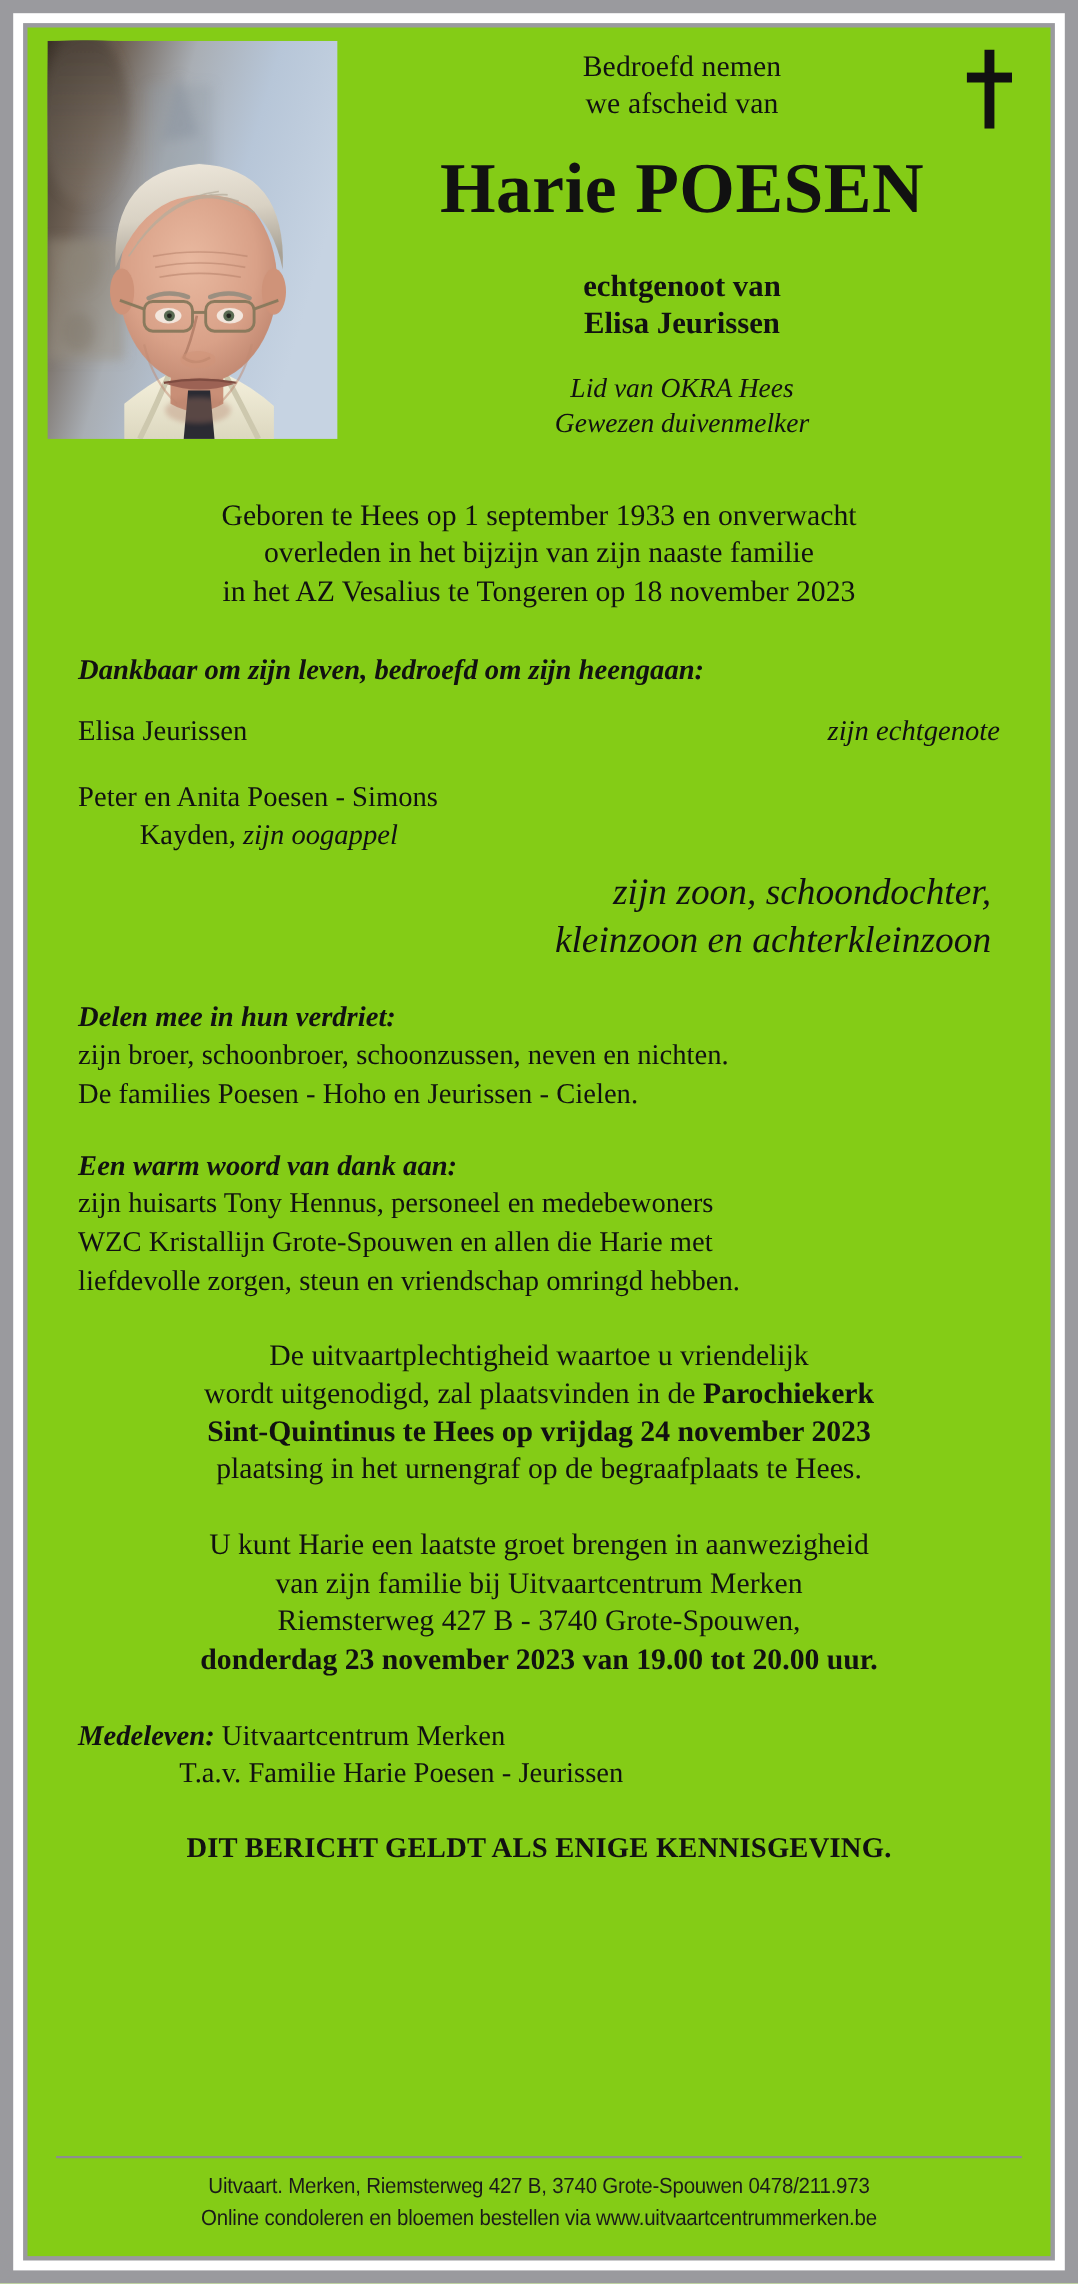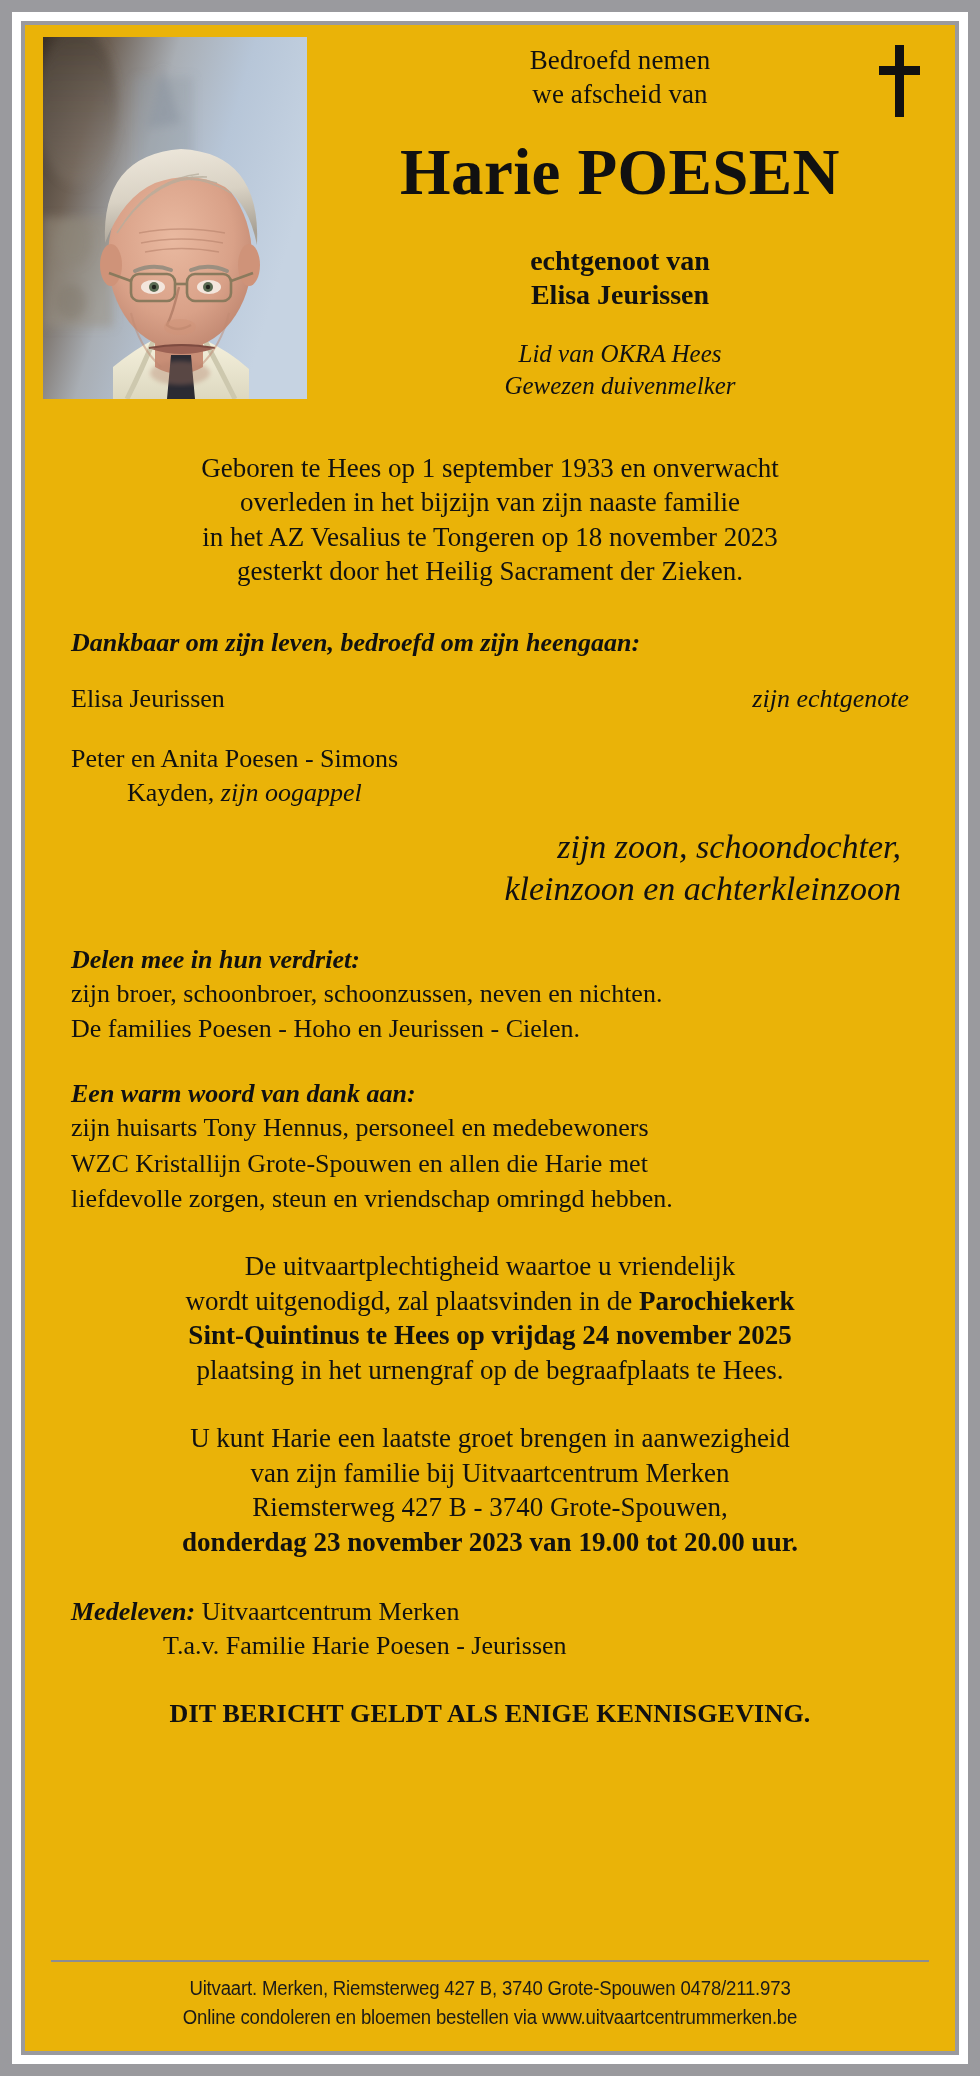--- a/index.html
+++ b/index.html
@@ -26,21 +26,21 @@
     padding: 9px;
   }
   .card-inner-rule {
     width: 100%; height: 100%;
     background: #9a9a9e;
     padding: 4px;
   }
   .card-body {
     position: relative;
     width: 100%; height: 100%;
-    background: #eab308;
+    background: #84cc16;
     padding: 12px 18px 6px 18px;
     display: flex;
     flex-direction: column;
   }
 
   
   .header {
     display: flex;
     align-items: flex-start;
     height: 372px;
@@ -334,21 +334,20 @@
         </div>
       </div>
     </div>
 
     <div class="content">
 
       <div class="bio">
         <div>Geboren te Hees op 1 september 1933 en onverwacht</div>
         <div>overleden in het bijzijn van zijn naaste familie</div>
         <div>in het AZ Vesalius te Tongeren op 18 november 2023</div>
-        <div>gesterkt door het Heilig Sacrament der Zieken.</div>
       </div>
 
       <div class="section-head">Dankbaar om zijn leven, bedroefd om zijn heengaan:</div>
 
       <div class="row-spread">
         <span>Elisa Jeurissen</span>
         <span class="rel">zijn echtgenote</span>
       </div>
 
       <div class="family-list">
@@ -375,21 +374,21 @@
         <div class="para">zijn huisarts Tony Hennus, personeel en medebewoners</div>
         <div class="para">WZC Kristallijn Grote-Spouwen en allen die Harie met</div>
         <div class="para">liefdevolle zorgen, steun en vriendschap omringd hebben.</div>
       </div>
 
       <div class="centered block-gap">
         <div>De uitvaartplechtigheid waartoe u vriendelijk</div>
         <div>
           <span>wordt uitgenodigd, zal plaatsvinden in de </span><b>Parochiekerk</b>
         </div>
-        <div><b>Sint-Quintinus te Hees op vrijdag 24 november 2025</b></div>
+        <div><b>Sint-Quintinus te Hees op vrijdag 24 november 2023</b></div>
         <div>plaatsing in het urnengraf op de begraafplaats te Hees.</div>
       </div>
 
       <div class="centered block-gap">
         <div>U kunt Harie een laatste groet brengen in aanwezigheid</div>
         <div>van zijn familie bij Uitvaartcentrum Merken</div>
         <div>Riemsterweg 427 B - 3740 Grote-Spouwen,</div>
         <div><b>donderdag 23 november 2023 van 19.00 tot 20.00 uur.</b></div>
       </div>
 

